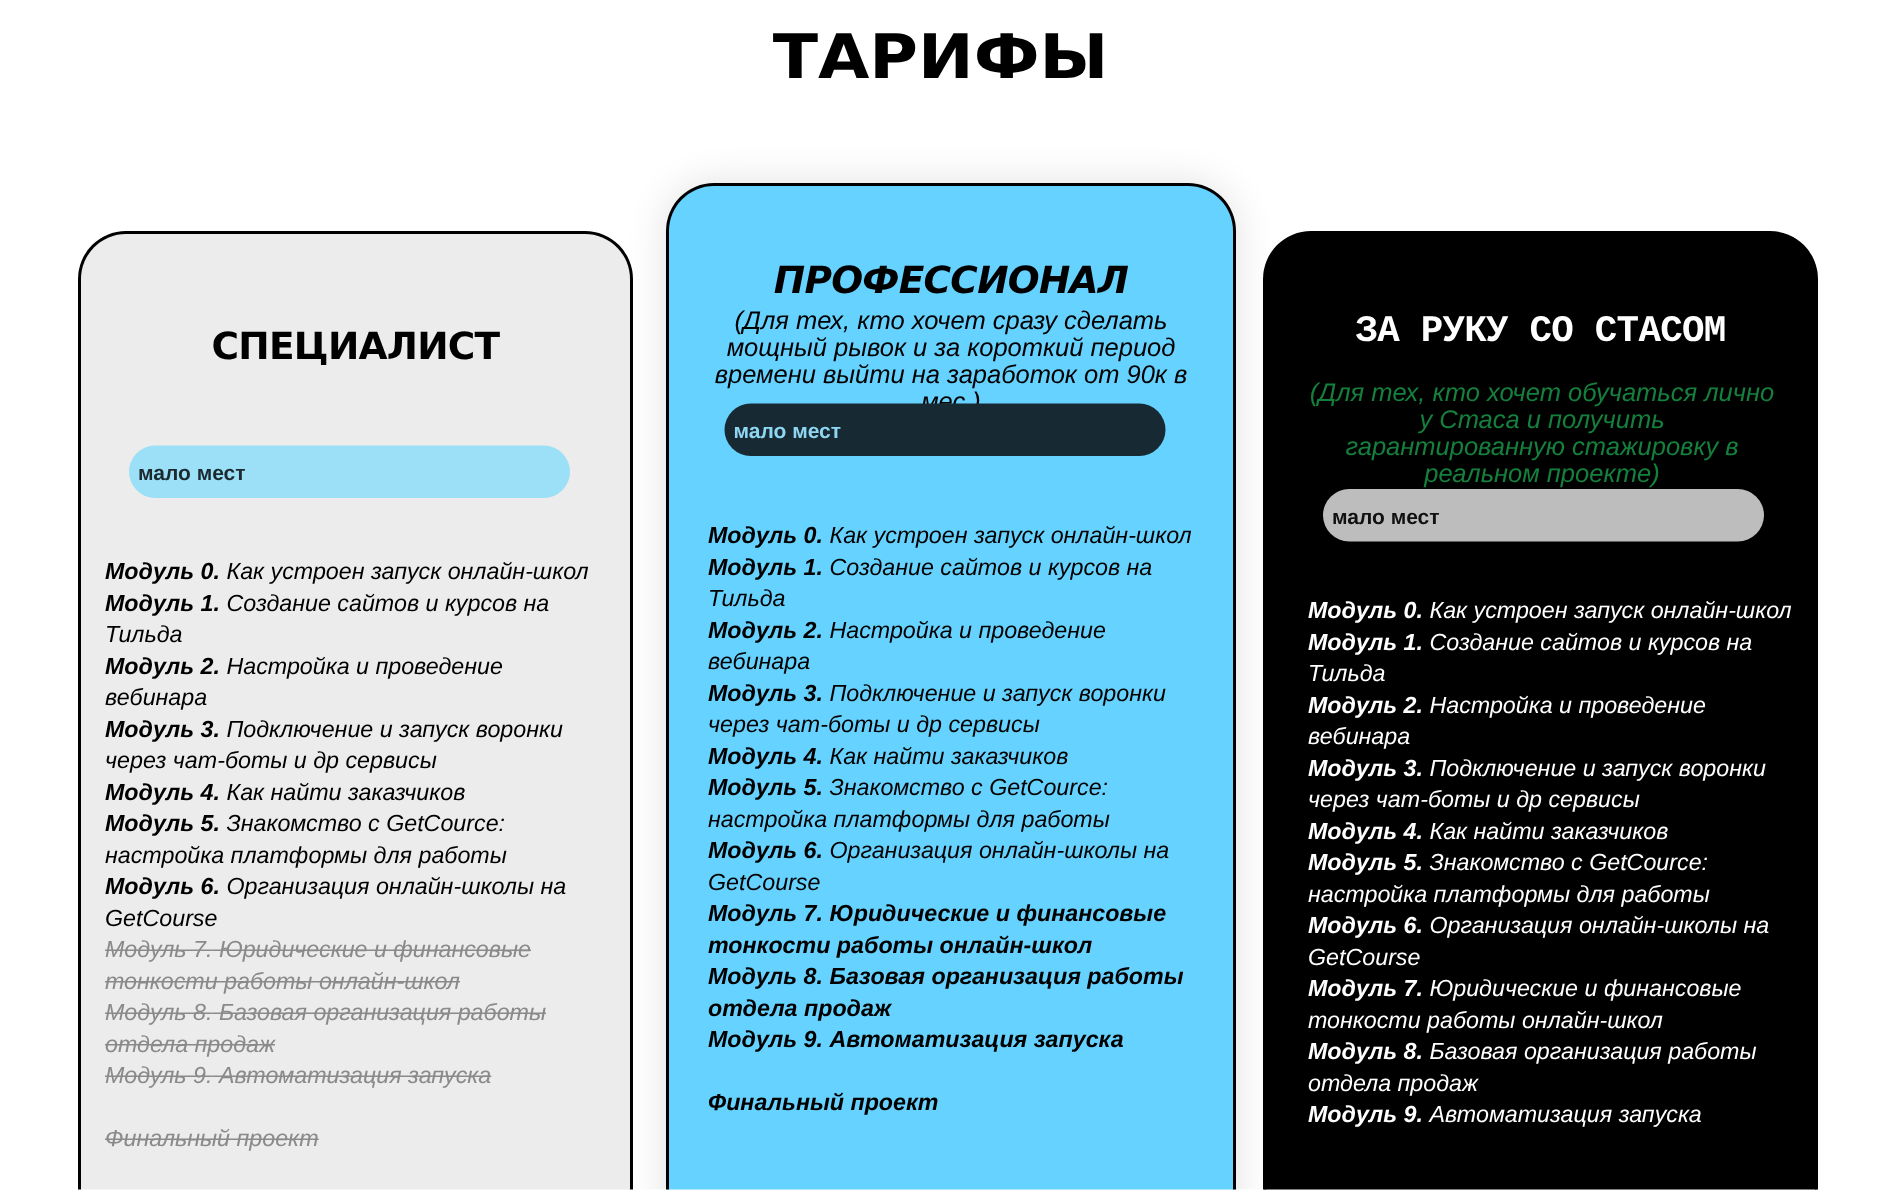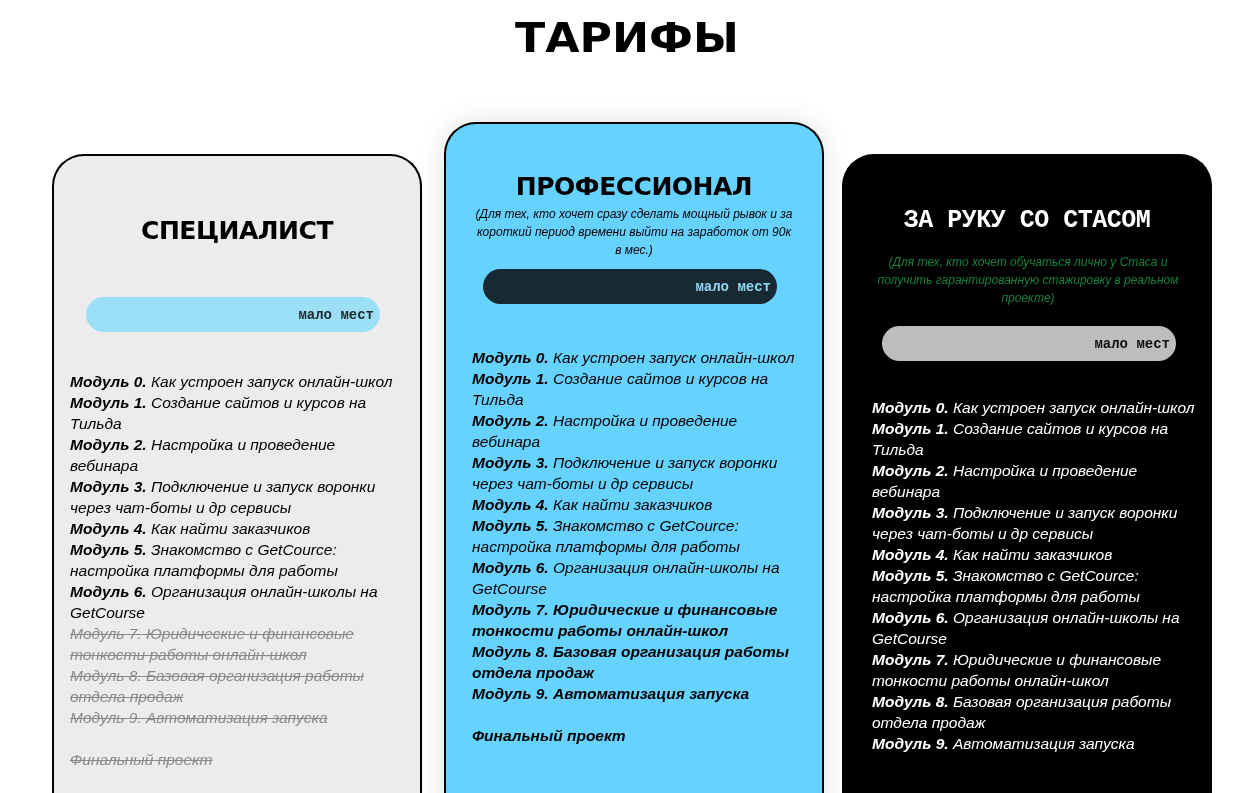--- a/index.html
+++ b/index.html
@@ -21,43 +21,43 @@
   .card.specialist { left:52px; top:154px; width:370px; height:650px; background:#ececec; color:#000; }
   .card.pro { left:444px; top:122px; width:380px; height:690px; background:#66d2ff; color:#000;
     box-shadow:0 0 28px rgba(0,0,0,0.12); }
   .card.stas { left:842px; top:154px; width:370px; height:650px; background:#000; color:#fff; border-color:#000; }
 
   .card-title {
     text-align:center; font-weight:900; font-size:25px; margin:0; line-height:30px;
     font-family:"DejaVu Sans", sans-serif; letter-spacing:-0.5px;
   }
   .card-sub {
-    text-align:center; font-style:italic; font-size:12px; line-height:18px; margin:0;
+    text-align:center; font-style:italic; font-size:17px; line-height:18px; margin:0;
     font-family:"Liberation Sans", sans-serif;
   }
   .badge {
-    display:block; box-sizing:border-box; border-radius:18px; text-align:right;
+    display:block; box-sizing:border-box; border-radius:18px; text-align:left;
     font-size:14px; font-weight:bold; line-height:34px; height:35px;
-    font-family:Liberation Mono, monospace; border:none; cursor:pointer;
+    font-family:Liberation Sans, sans-serif; border:none; cursor:pointer;
   }
   .modules { position:absolute; font-family:"Liberation Sans", sans-serif; font-size:15.5px; line-height:21px; }
   .modules .item { margin:0;font-style:italic; }
   .modules .item b { font-weight:bold; }
   .modules .item.off { text-decoration:line-through; color:#8a8a8a; }
   .modules .item.off b { font-weight:normal; }
   .modules .item.strong, .modules .item.strong span { font-weight:bold; }
   .modules .final { margin-top:21px; }
 
   
   .specialist .card-title { position:absolute; left:0; width:100%; top:36px;margin-top:24px; }
   .specialist .card-sub { position:absolute; left:22px; width:322px; top:82px; }
   .specialist .badge { position:absolute; left:32px; top:141px; width:294px; background:#9be0f7; color:#1c2a30; }
   .specialist .modules { left:16px; top:215px; width:330px; }
 
-  .pro .card-title { position:absolute; left:0; width:100%; top:48px; }
+  .pro .card-title { position:absolute; left:0; width:100%; top:48px;font-style:italic; }
   .pro .card-sub { position:absolute; left:28px; width:320px; top:81px; }
   .pro .badge { position:absolute; left:37px; top:145px; width:294px; background:#172a33; color:#8fd6f2; }
   .pro .modules { left:26px; top:223px; width:330px; }
 
   .stas .card-title { position:absolute; left:0; width:100%; top:50px; color:#fff;font-family:Liberation Mono, monospace; }
   .stas .card-sub { position:absolute; left:28px; width:312px; top:97px; color:#15803d; }
   .stas .badge { position:absolute; left:38px; top:170px; width:294px; background:#bdbdbd; color:#111; }
   .stas .modules { left:28px; top:241px; width:330px; color:#fff; }
 </style>
 </head>

